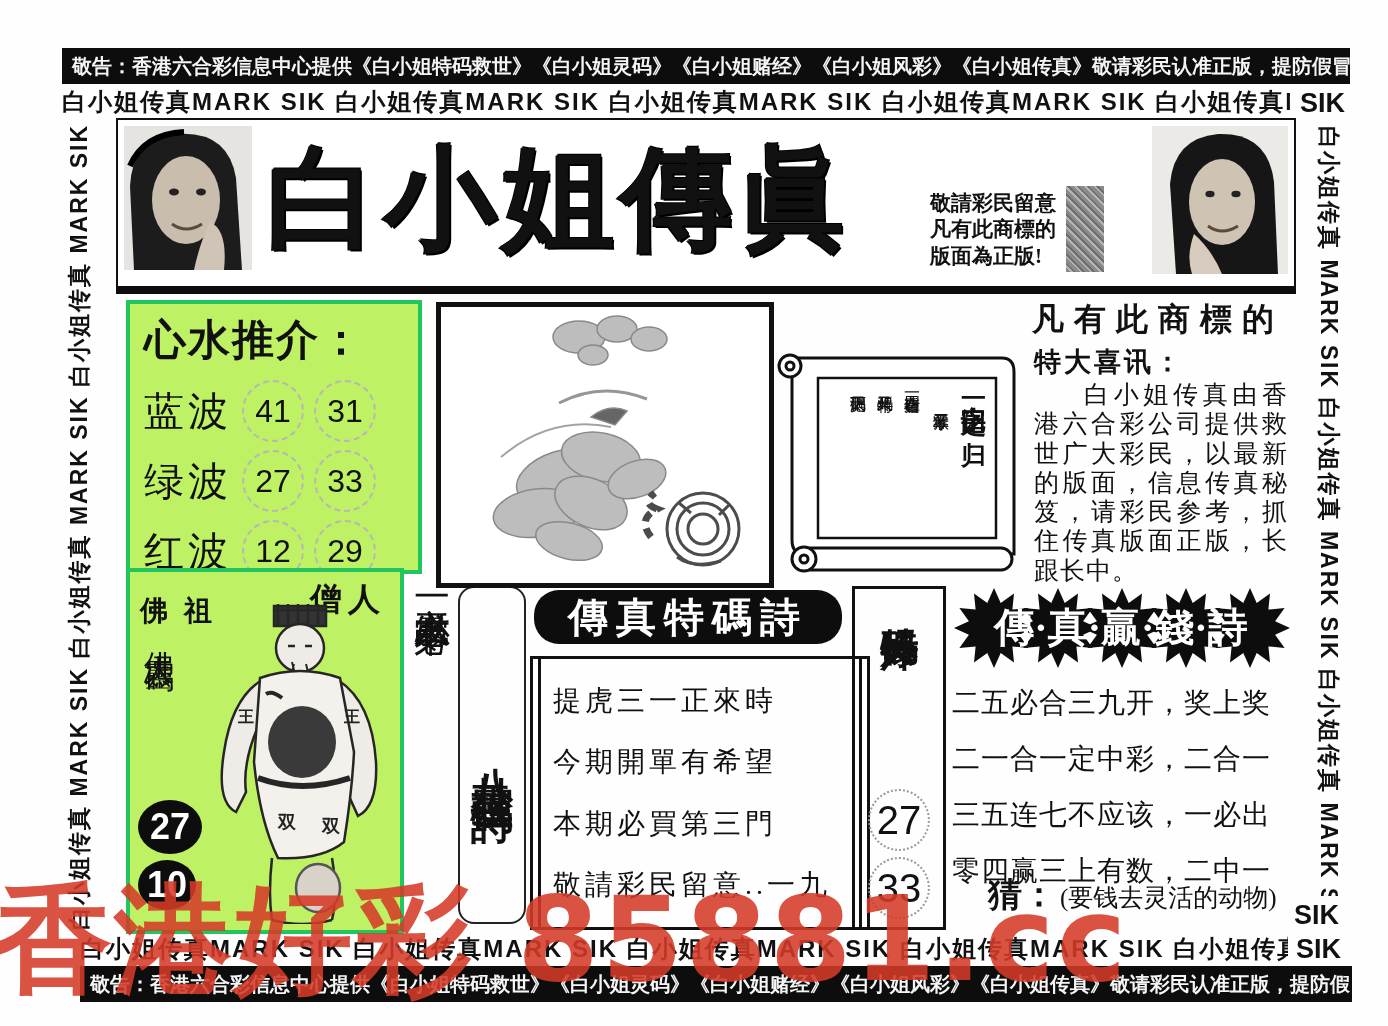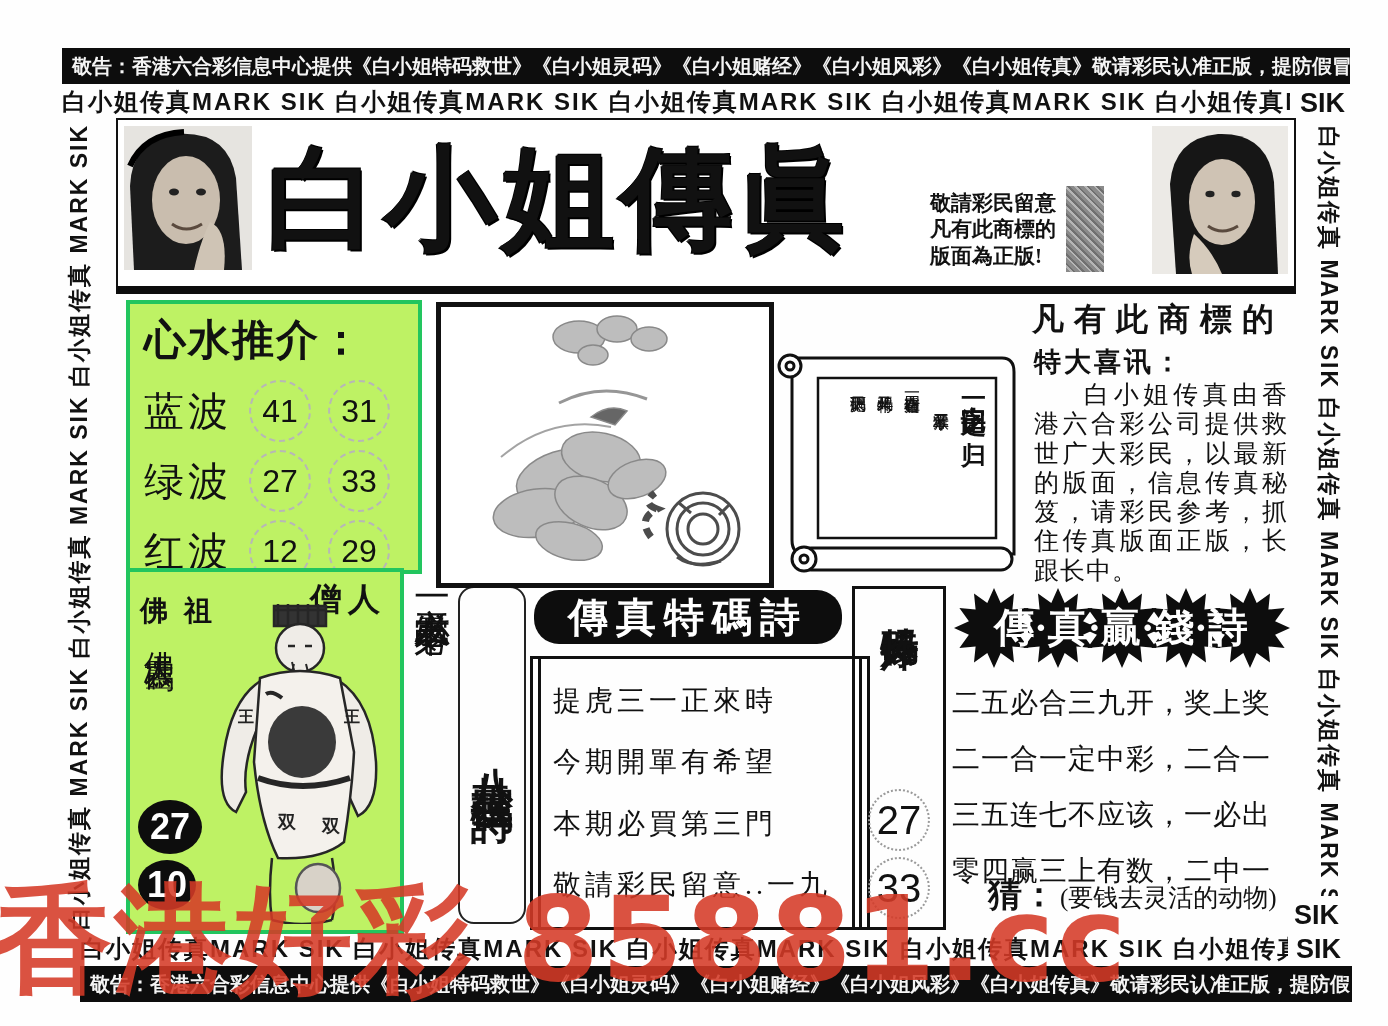--- a/index.html
+++ b/index.html
@@ -22,21 +22,21 @@
     border-bottom:8px solid #0d0d0d;background:#fff;}
   .photo{background:#e9e9e9;overflow:hidden;}
   .main-title{font-family:"DejaVu Sans",sans-serif;font-weight:900;font-size:112px;
     letter-spacing:6px;line-height:1;white-space:nowrap;
     text-shadow:2px 2px 0 #000,-1px 1px 0 #000,1px -1px 0 #000;}
   .notice-small{font-size:21px;line-height:1.25;font-weight:bold;white-space:nowrap;}
   .stamp{background:repeating-linear-gradient(45deg,#8a8a8a 0 3px,#b5b5b5 3px 5px,#6f6f6f 5px 7px);}
   
   .box{border:4px solid #22c55e;background:#bef264;}
   .xs-title{font-size:42px;font-weight:bold;letter-spacing:2px;white-space:nowrap;}
-  .xs-row{display:flex;align-items:center;gap:17px;white-space:nowrap;}
+  .xs-row{display:flex;align-items:center;gap:10px;white-space:nowrap;}
   .xs-label{font-size:40px;letter-spacing:4px;}
   .num-circ{width:58px;height:58px;border:2px dashed #b7b7b7;border-radius:50%;
     display:flex;align-items:center;justify-content:center;
     font-family:"Liberation Sans",sans-serif;font-size:32px;}
   .v-upright{writing-mode:vertical-rl;text-orientation:upright;}
   .ball{background:#0d0d0d;color:#fff;border-radius:50%;display:flex;align-items:center;
     justify-content:center;font-family:"Liberation Sans",sans-serif;font-weight:bold;font-size:36px;}
   .dot-circ{border:2px dotted #9a9a9a;border-radius:50%;display:flex;align-items:center;
     justify-content:center;font-family:"Liberation Sans",sans-serif;font-size:40px;}
   .poem-line{font-size:28px;letter-spacing:4px;white-space:nowrap;}

